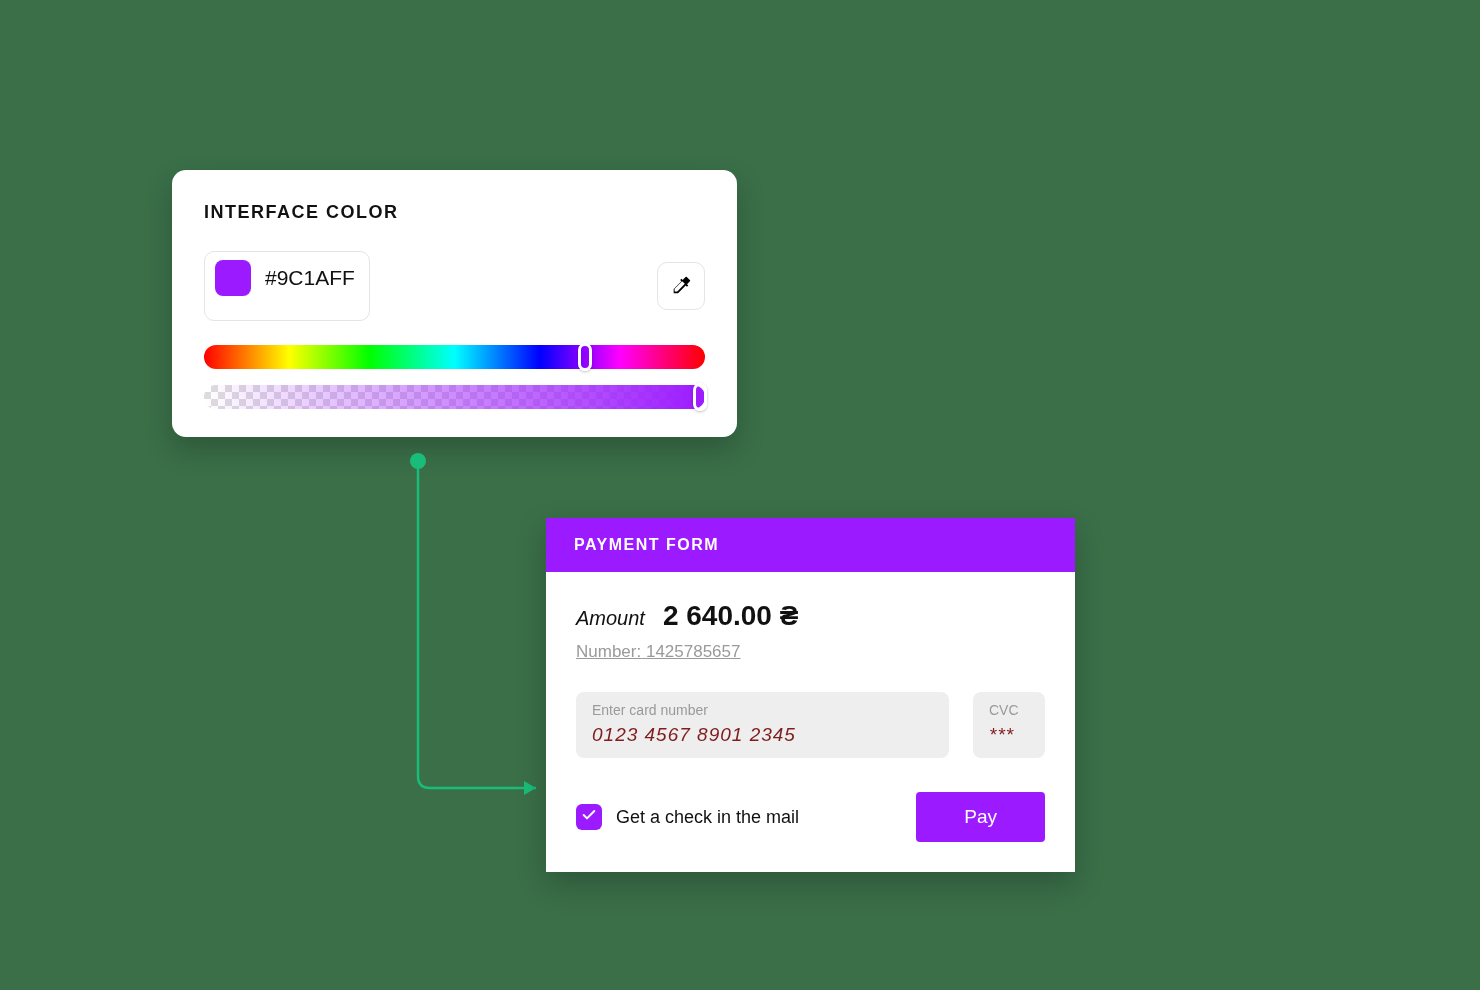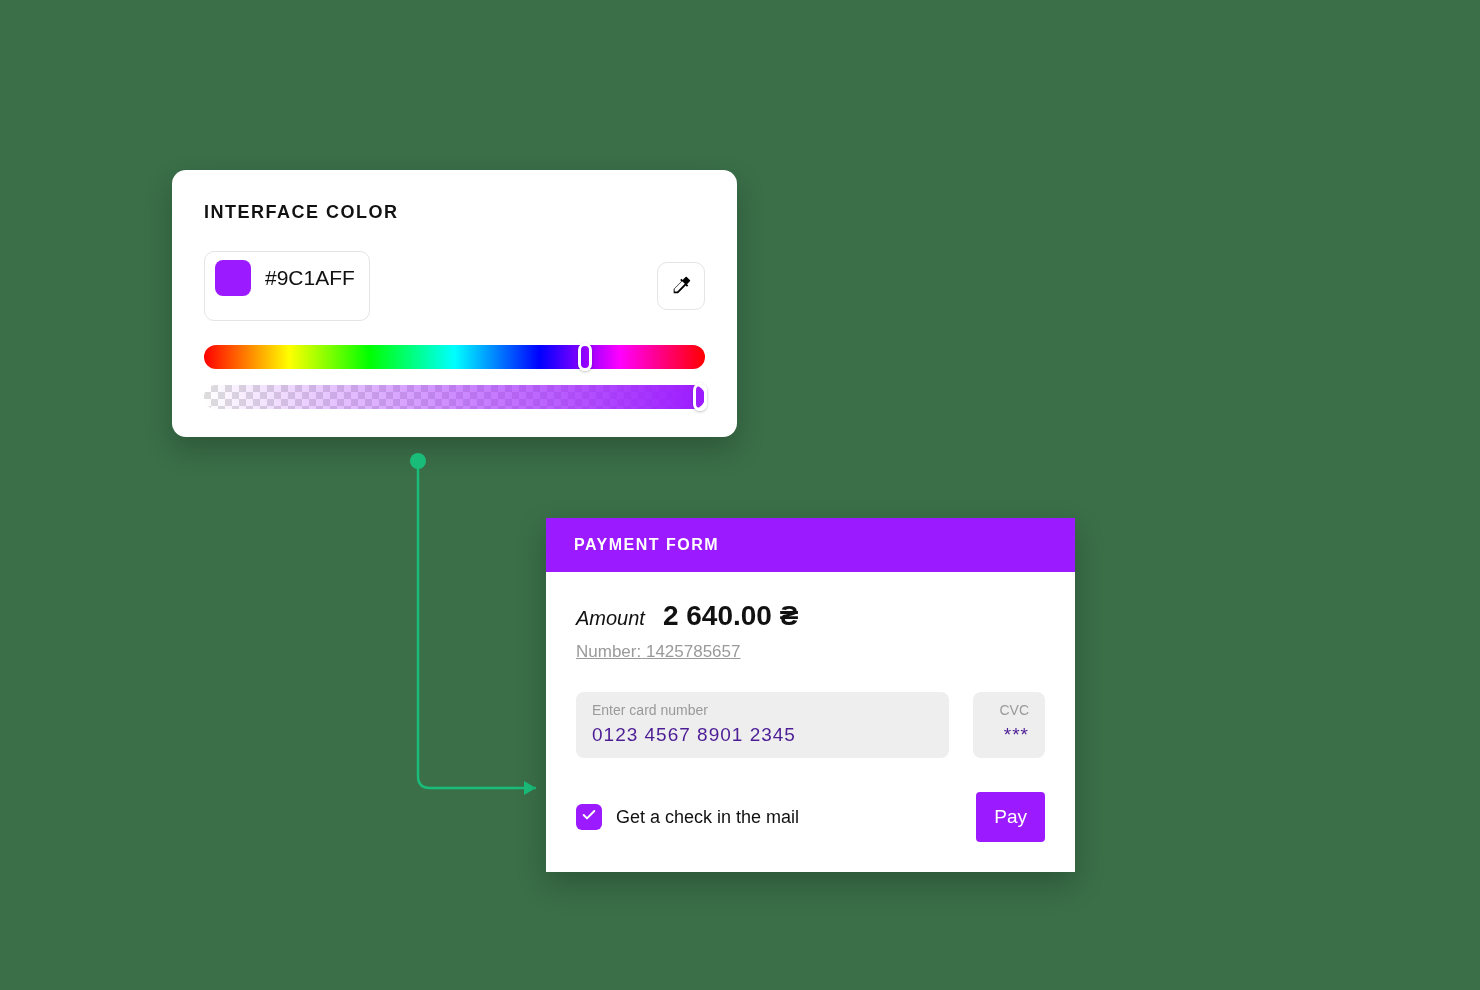--- a/index.html
+++ b/index.html
@@ -148,28 +148,29 @@
     background: #eeeeee;
     border-radius: 8px;
     padding: 10px 16px 12px 16px;
   }
   .field-label {
     color: #9a9a9a;
     font-size: 14px;
     margin-bottom: 6px;
   }
   .field-value {
-    color: #4c1d95;
+    color: #7f1d1d;
     font-size: 19px;
     letter-spacing: 1px;
     white-space: nowrap;
+    font-style: italic;
   }
   .field-card { flex: 1; }
   .field-exp { width: 126px; }
-  .field-cvc { width: 72px; text-align: right; }
+  .field-cvc { width: 72px; text-align: left; }
 
   .footer-row {
     display: flex;
     align-items: center;
   }
   .check-wrap {
     display: flex;
     align-items: center;
     gap: 14px;
     flex: 1;
@@ -181,21 +182,21 @@
     background: #9C1AFF;
     display: flex;
     align-items: center;
     justify-content: center;
   }
   .check-label { font-size: 18px; color: #111; }
   .pay-btn {
     background: #9C1AFF;
     color: #fff;
     border: none;
-    padding: 14px 18px;
+    padding: 14px 48px;
     font-size: 19px;
     font-weight: 500;
     border-radius: 4px;
     cursor: pointer;
   }
 </style>
 </head>
 <body>
 
 <div class="color-card">

